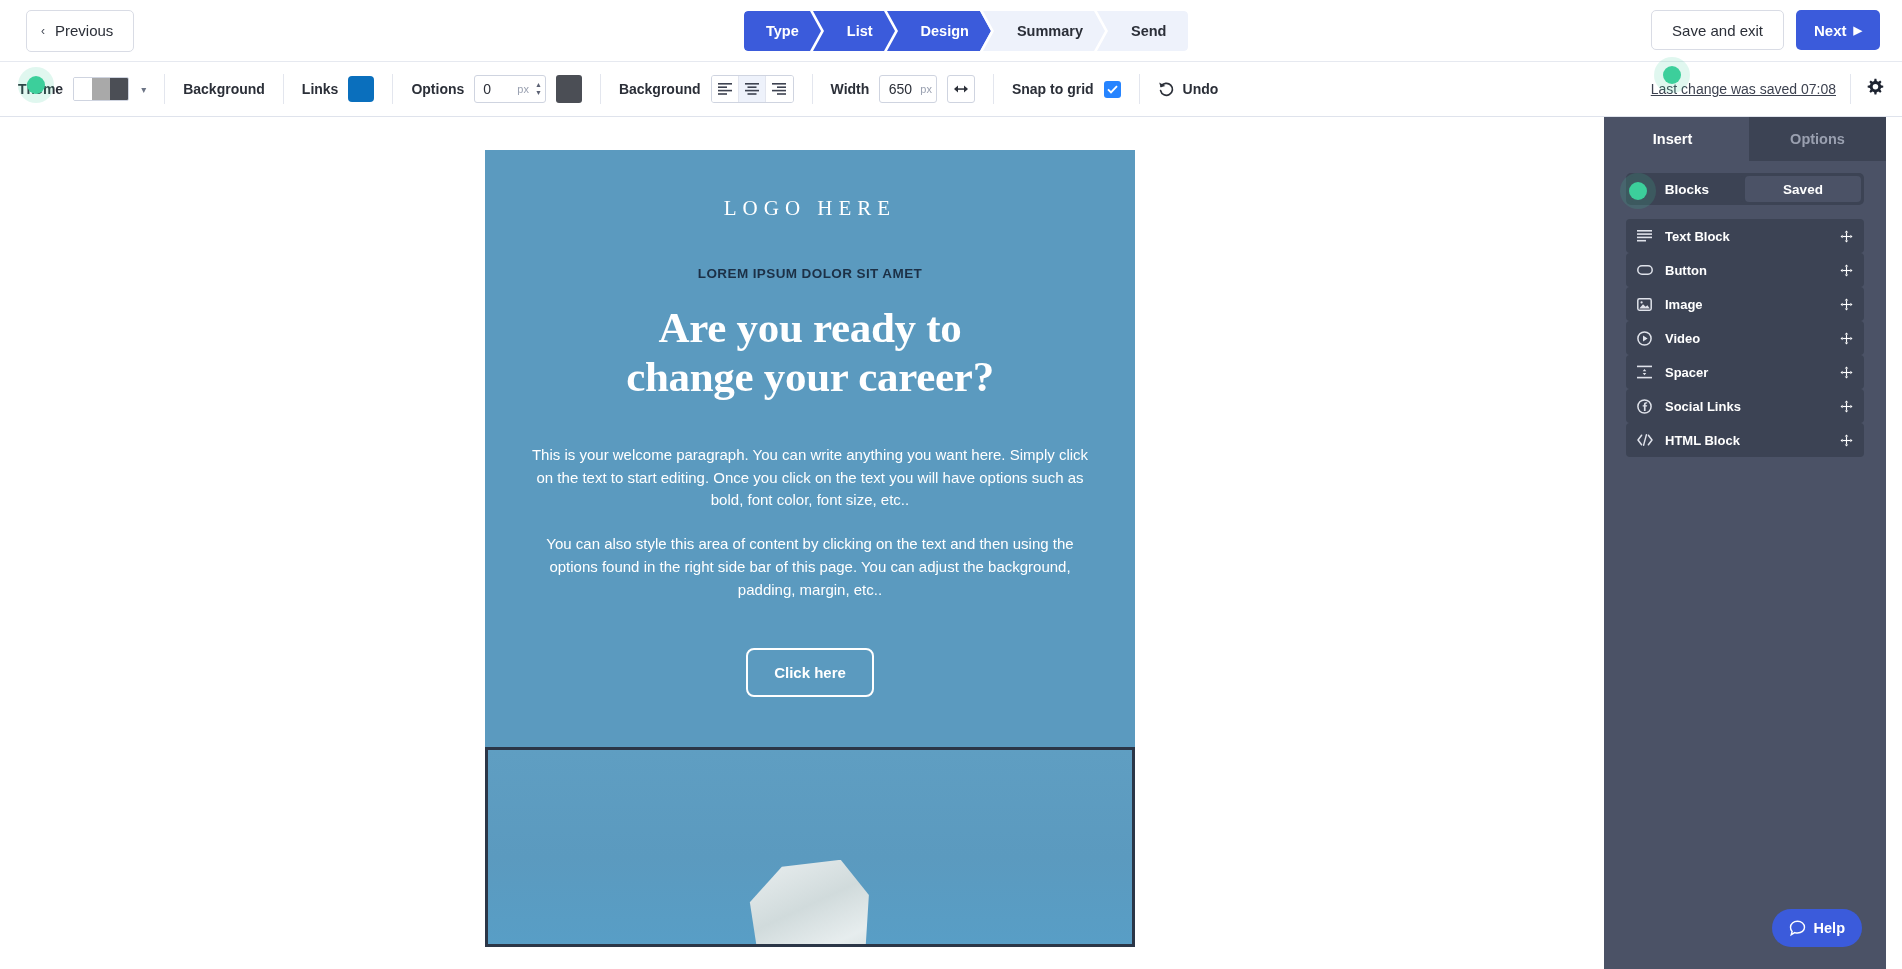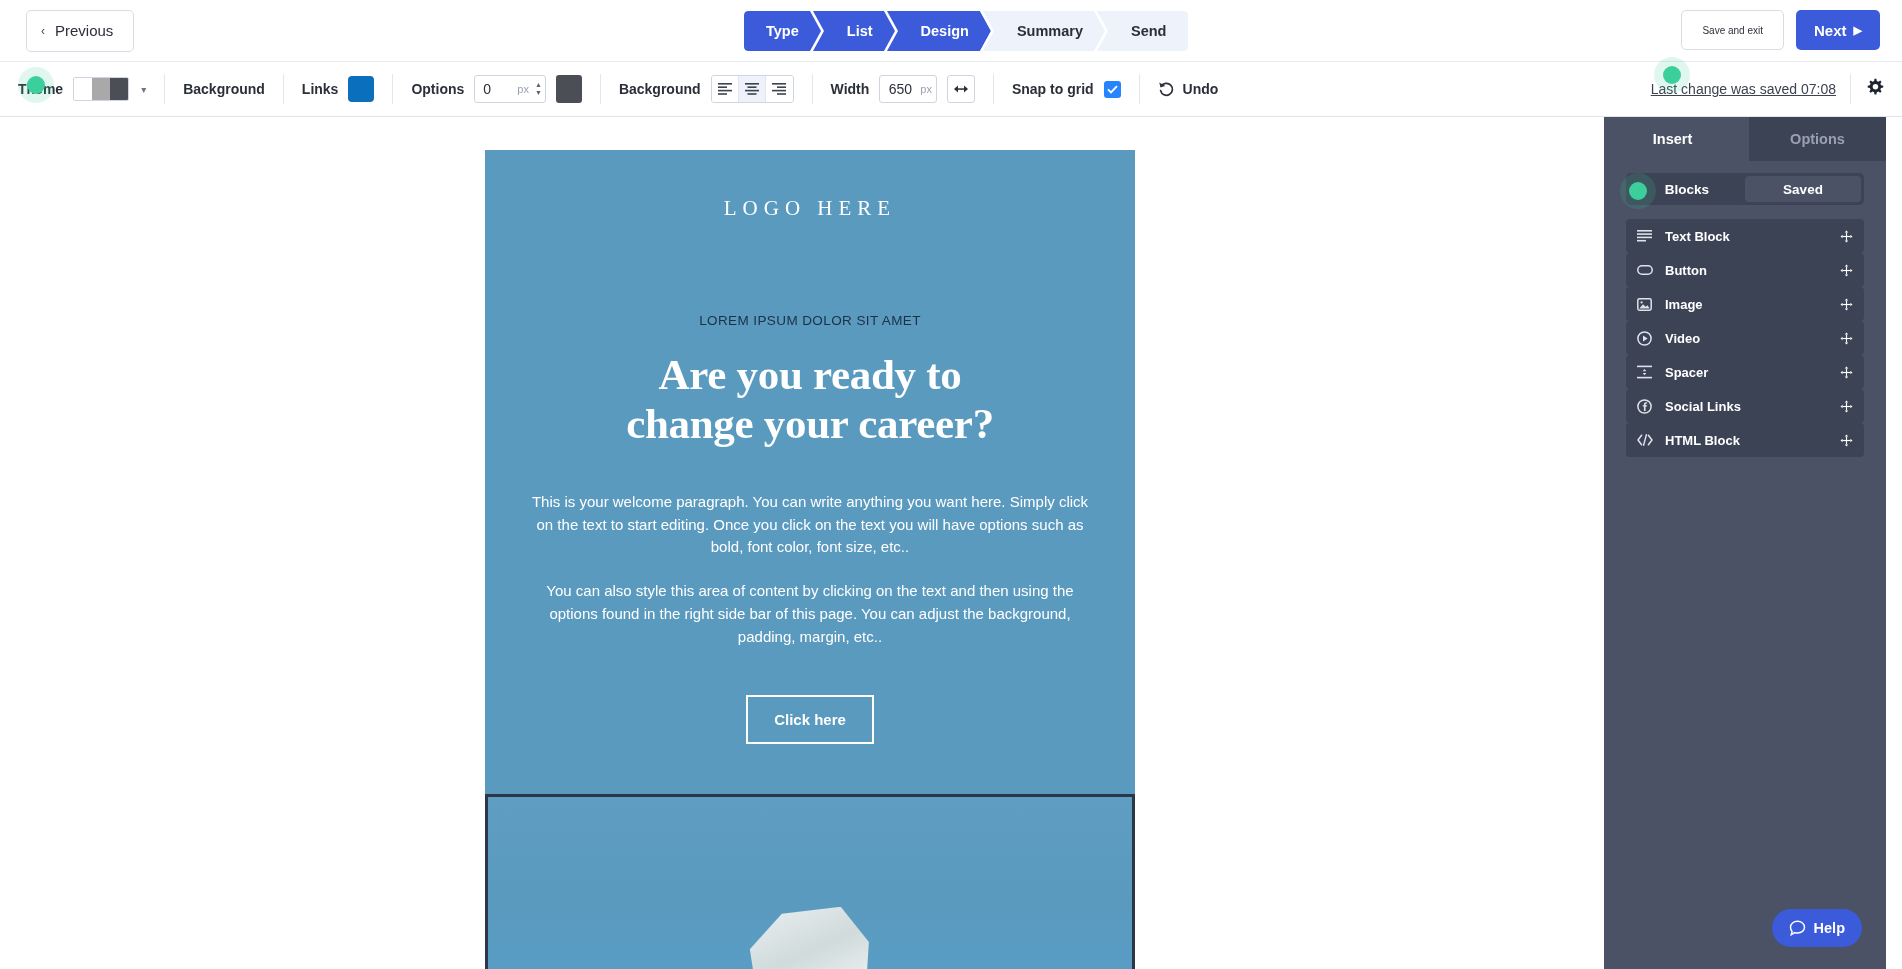--- a/index.html
+++ b/index.html
@@ -49,21 +49,21 @@
   .step .notch {
     position: absolute; right: -11px; top: 0;
     width: 22px; height: 40px; z-index: 3;
   }
   .step .notch svg { display: block; }
 
   .topright { position: absolute; right: 22px; top: 10px; display: flex; gap: 12px; align-items: center; }
   .btn-saveexit {
     height: 40px; padding: 0 20px;
     border: 1px solid #d9dce5; border-radius: 5px; background: #fff;
-    font-size: 10px; color: #2b2f38; cursor: pointer;
+    font-size: 15px; color: #2b2f38; cursor: pointer;
   }
   .btn-next {
     height: 40px; padding: 0 18px;
     border: none; border-radius: 5px; background: #3b5bdb; color: #fff;
     font-size: 15px; font-weight: bold; cursor: pointer;
     display: flex; align-items: center; gap: 7px;
   }
   .btn-next .tri { font-size: 11px; }
 
   
@@ -147,36 +147,36 @@
   .email {
     position: absolute; left: 485px; top: 33px; width: 650px;
     background: #5b9abf;
   }
   .email-top { padding: 46px 0 0 0; text-align: center; }
   .logo {
     font-family: "Liberation Serif", serif;
     color: #ffffff; font-size: 21px; letter-spacing: 6px; font-weight: normal;
   }
   .eyebrow {
-    margin-top: 92px; color: #1c3046; font-size: 13.5px; font-weight: normal; letter-spacing: 0.4px;
+    margin-top: 45px; color: #1c3046; font-size: 13.5px; font-weight: bold; letter-spacing: 0.4px;
   }
   .headline {
     margin-top: 22px; color: #ffffff;
     font-family: "Liberation Serif", serif;
     font-size: 43px; font-weight: bold; line-height: 1.15; letter-spacing: -0.3px;
   }
   .para {
     margin: 0 auto; width: 570px; color: #ffffff; font-size: 15px; line-height: 1.52; text-align: center;
   }
   .para.p1 { margin-top: 42px; }
   .para.p2 { margin-top: 21px; }
   .cta-wrap { text-align: center; padding: 46px 0 50px 0; }
   .cta {
     display: inline-block; border: 2px solid #ffffff; color: #ffffff;
-    font-size: 15px; font-weight: bold; padding: 14px 26px; border-radius: 0;
+    font-size: 15px; font-weight: bold; padding: 14px 26px; border-radius: 8px;
     background: transparent; cursor: pointer;
   }
   .imgblock {
     position: relative; height: 200px;
     border: 3px solid #2b3647;
     background: linear-gradient(180deg, #5f9ec2 0%, #5b9abf 55%, #589ec6 100%);
     overflow: hidden;
   }
   .photo-shape {
     position: absolute; left: 50%; transform: translateX(-50%); bottom: -34px;

